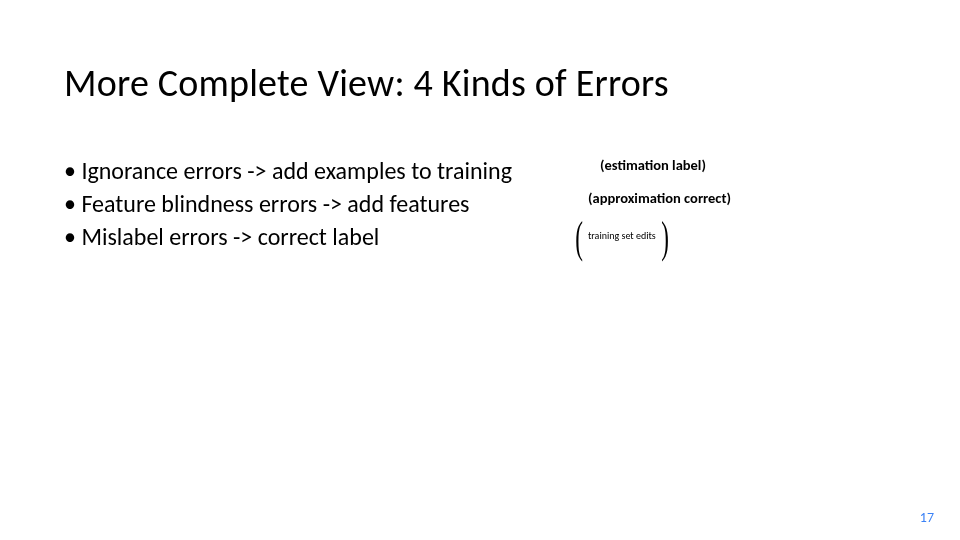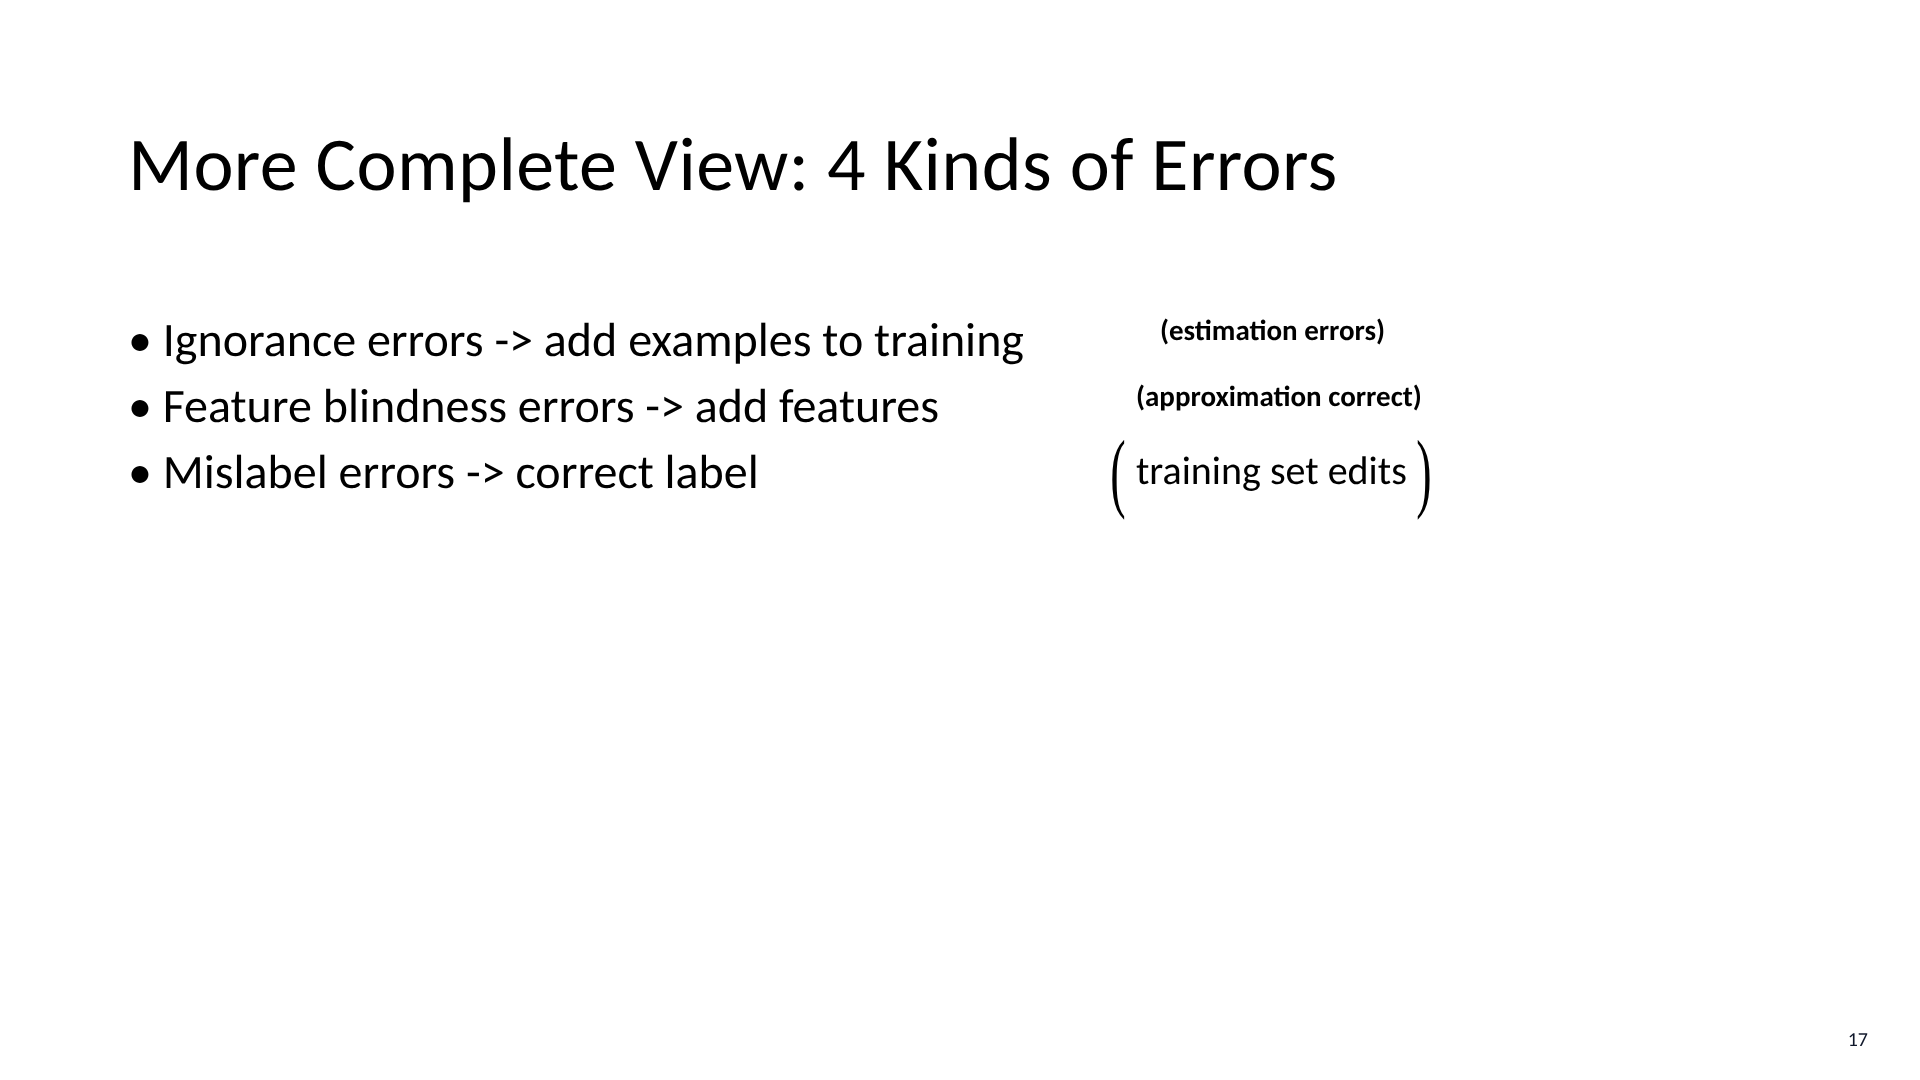--- a/index.html
+++ b/index.html
@@ -24,21 +24,21 @@
     }
     .title {
       font-size: 38px;
       font-weight: 400;
       letter-spacing: 0.2px;
       margin-bottom: 48px;
     }
     .content-row {
       display: flex;
       flex-direction: row;
-      gap: 28px;
+      gap: 48px;
     }
     .bullets {
       flex: 0 0 auto;
     }
     .bullet {
       font-size: 24px;
       line-height: 1.38;
       white-space: nowrap;
     }
     .right-col {
@@ -66,48 +66,48 @@
       font-size: 42px;
       line-height: 1;
       font-family: "Cambria Math", "Times New Roman", serif;
       transform: scaleX(0.55) scaleY(1.05);
       display: inline-block;
     }
     .brace-inner {
       display: flex;
       flex-direction: row;
       justify-content: flex-start;
-      font-size: 20px;
+      font-size: 10px;
       line-height: 1.28;
       font-family: "Calibri", Arial, sans-serif;
       padding: 0 2px;
     }
     .page-num {
       position: absolute;
       right: 26px;
       bottom: 14px;
-      font-size: 10px;
-      color: #0f172a;
+      font-size: 14px;
+      color: #3b82f6;
     }
   </style>
 </head>
 <body>
 
 <div class="slide">
   <h1 class="title">More Complete View: 4 Kinds of Errors</h1>
 
   <div class="content-row">
     <div class="bullets">
       <div class="bullet">• Ignorance errors -&gt; add examples to training</div>
       <div class="bullet">• Feature blindness errors -&gt; add features</div>
       <div class="bullet">• Mislabel errors -&gt; correct label</div>
     </div>
 
     <div class="right-col">
-      <div class="paren-note">(estimation errors)</div>
+      <div class="paren-note">(estimation label)</div>
       <div class="paren-note">(approximation correct)</div>
 
       <div class="brace-row">
         <span class="lparen">(</span>
         <span class="brace-inner">
           <span>training set edits</span>
         </span>
         <span class="rparen">)</span>
       </div>
     </div>

